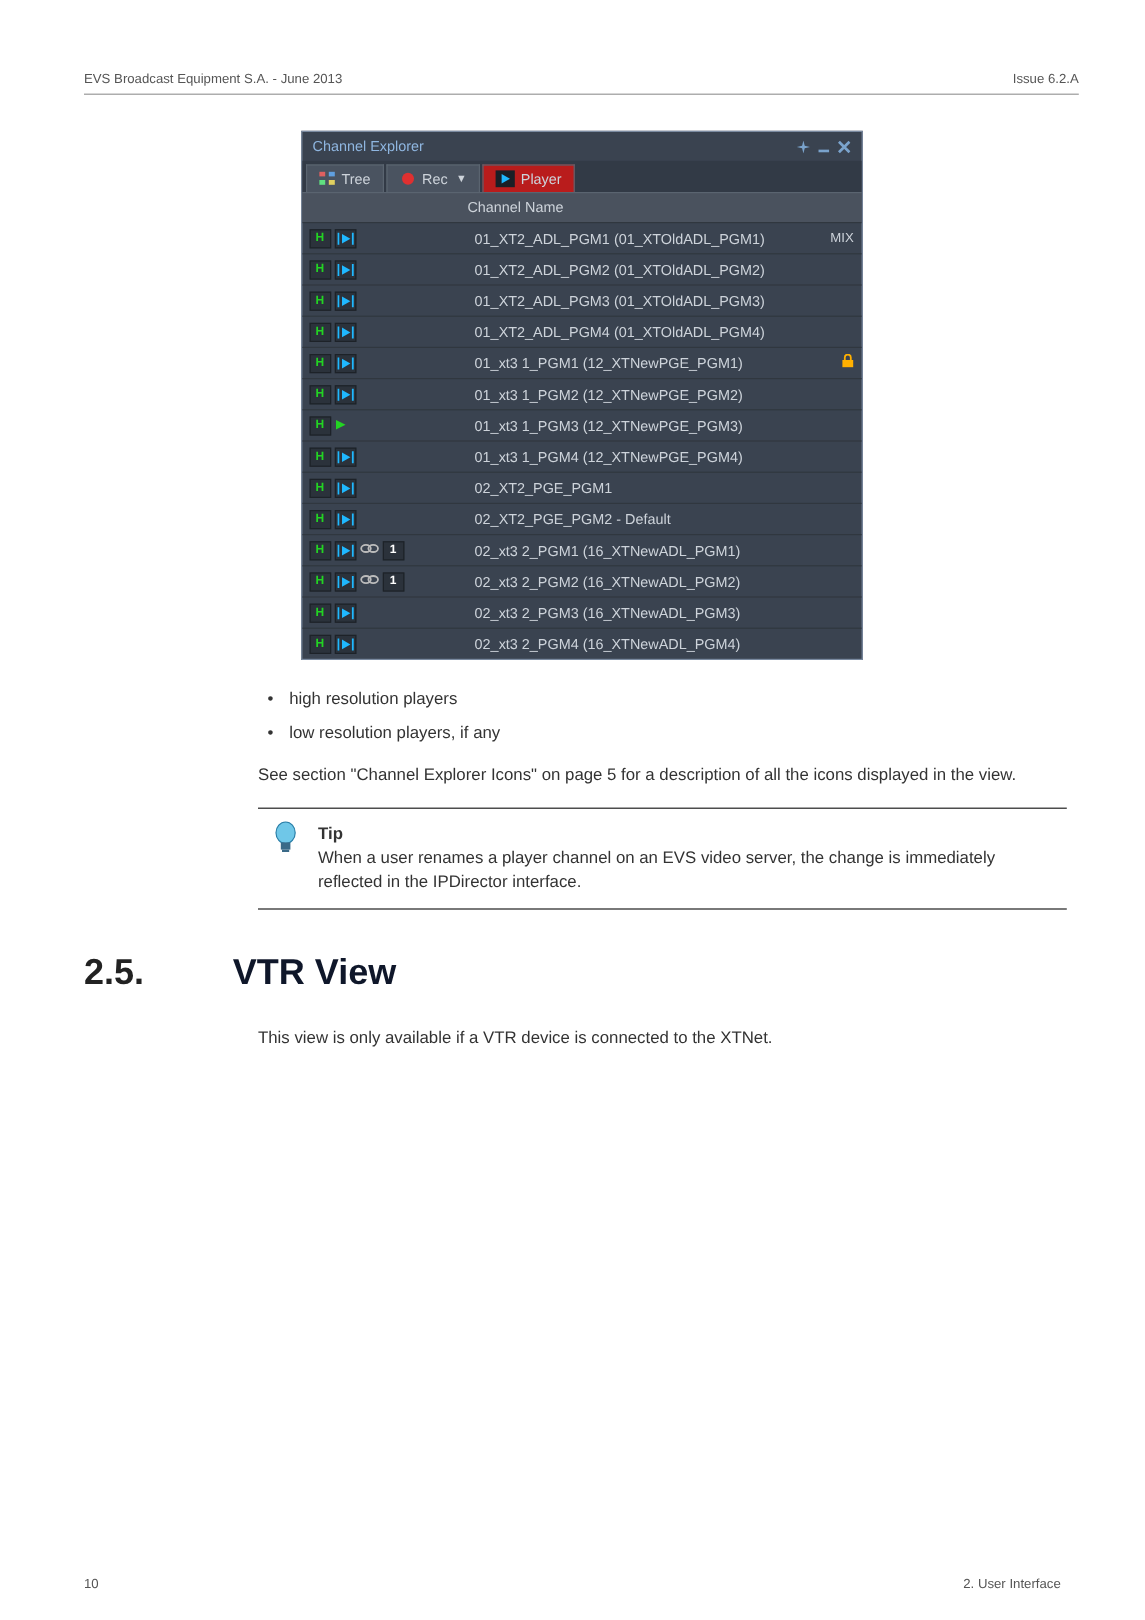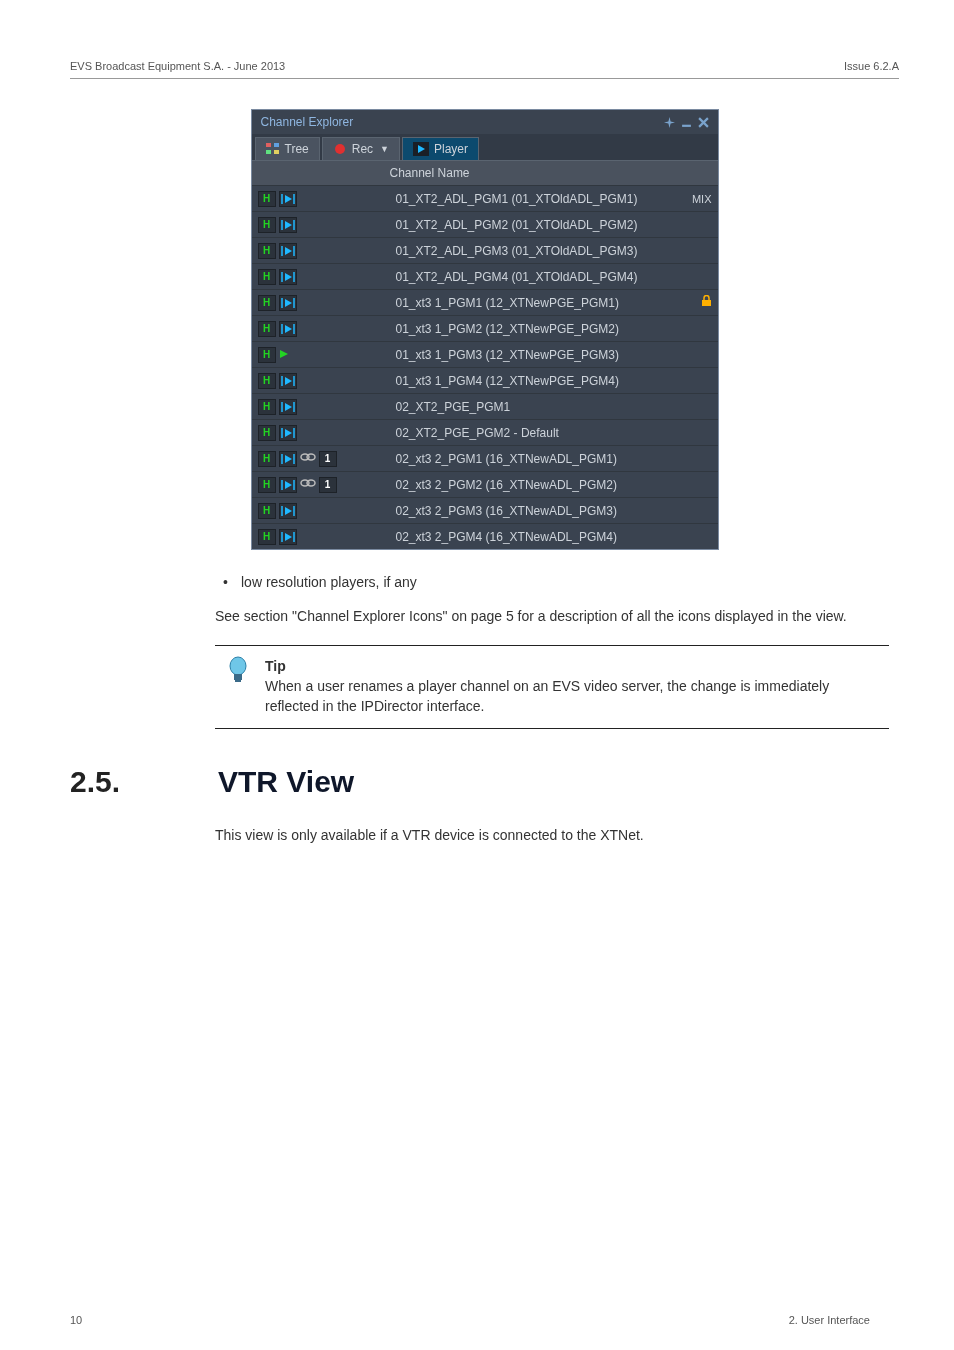--- a/index.html
+++ b/index.html
@@ -6,21 +6,21 @@
   body { font-family: Arial, Helvetica, sans-serif; background: #fff; width: 954px; height: 1350px; position: relative; color: #333; }
   .page { padding: 60px 55px 30px 70px; }
   .header { display: flex; justify-content: space-between; font-size: 11px; color: #555; padding-bottom: 6px; border-bottom: 1px solid #999; margin-bottom: 30px; }
   .panel-wrap { display: flex; justify-content: center; margin-bottom: 22px; }
   .panel { width: 468px; border: 1px solid #7a8aa0; background: #3a4350; font-size: 12px; color: #cdd3da; }
   .panel-title { padding: 5px 9px; color: #8fb6e0; font-size: 12px; display: flex; justify-content: space-between; align-items: center; }
   .panel-title-icons { display: flex; gap: 6px; align-items: center; }
   .wc-icon { display: inline-block; width: 11px; height: 11px; }
   .tabs { display: flex; background: #323a46; padding: 3px 3px 0 3px; gap: 2px; align-items: flex-end; }
   .tab { padding: 4px 10px; font-size: 12px; display: flex; align-items: center; gap: 5px; color: #cdd3da; background: #4a5360; border: 1px solid #5a6470; border-bottom: none; }
-  .tab.active { background: #0c4a6e; }
+  .tab.active { background: #b91c1c; }
   .tab-icon { display: inline-flex; width: 14px; height: 12px; align-items: center; justify-content: center; }
   .colhead { background: #4a525e; padding: 5px 8px; color: #cdd3da; font-size: 12px; border-top: 1px solid #5a6470; }
   .colhead-spacer { display: inline-block; width: 130px; }
   .row { display: flex; align-items: center; padding: 4px 6px; border-top: 1px solid #30373f; min-height: 26px; }
   .row-icons { width: 138px; display: flex; align-items: center; gap: 3px; }
   .ic { display: inline-flex; align-items: center; justify-content: center; width: 18px; height: 16px; background: #2b323b; border: 1px solid #1d2228; font-size: 10px; font-weight: bold; }
   .ic-h { color: #23d423; }
   .ic-play { color: #1fb8ff; }
   .ic-playtri { color: #23d423; width: 12px; background: transparent; border: none; }
   .ic-link { color: #bbb; background: transparent; border: none; width: 16px; }
@@ -29,24 +29,24 @@
   .suffix { color: #cdd3da; margin-left: 4px; font-size: 11px; }
   .lock { color: #ffb000; margin-left: 6px; }
   .body-text { font-size: 14px; color: #333; margin-left: 145px; margin-right: 10px; }
   .para { margin-bottom: 12px; line-height: 1.45; }
   .bullets { list-style: none; margin: 0 0 14px 0; }
   .bullets li { margin-bottom: 8px; padding-left: 26px; position: relative; line-height: 1.45; }
   .bullets li::before { content: "•"; position: absolute; left: 8px; }
   .tipbox { border-top: 1.5px solid #222; border-bottom: 1.5px solid #222; padding: 10px 6px 12px 50px; position: relative; margin: 18px 0 36px 0; line-height: 1.45; }
   .tipbox .tip-label { font-weight: bold; }
   .tip-icon { position: absolute; left: 12px; top: 10px; width: 22px; height: 30px; }
-  .sec-row { display: flex; align-items: flex-end; gap: 48px; margin-bottom: 26px; }
+  .sec-row { display: flex; align-items: flex-end; gap: 24px; margin-bottom: 26px; }
   .sec-num { font-size: 30px; font-weight: bold; color: #222; width: 100px; }
   .sec-title { font-size: 30px; font-weight: bold; color: #0f172a; }
-  .footer { position: absolute; bottom: 24px; left: 70px; right: 84px; display: flex; justify-content: space-between; font-size: 11px; color: #555; }
+  .footer { position: absolute; bottom: 24px; left: 70px; right: 70px; display: flex; justify-content: space-between; font-size: 11px; color: #555; }
   .tree-icon-svg { width: 14px; height: 12px; }
   .rec-dot { width: 10px; height: 10px; border-radius: 50%; background: #e03030; display: inline-block; }
   .rec-arrow { color: #cdd3da; font-size: 9px; margin-left: 2px; }
   .player-iconbox { width: 16px; height: 14px; background: #1a1f26; display: inline-flex; align-items: center; justify-content: center; }
 </style>
 </head>
 <body>
 
 <div class="page">
   <div class="header">
@@ -284,20 +284,21 @@
               </span>
             </div>
             <span class="ch-name">02_xt3 2_PGM4 (16_XTNewADL_PGM4)</span>
           </div>
         </div>
     </div>
   </div>
 
   <div class="body-text">
     <ul class="bullets">
+      <li>high resolution players</li>
       <li>low resolution players, if any</li>
     </ul>
     <p class="para">See section "Channel Explorer Icons" on page 5 for a description of all the icons displayed in the view.</p>
 
     <div class="tipbox">
       <svg class="tip-icon" viewBox="0 0 22 30">
         <ellipse cx="11" cy="10" rx="8" ry="9" fill="#6fc7e8" stroke="#2a7fa8" stroke-width="1"></ellipse>
         <rect x="7" y="18" width="8" height="6" fill="#3a6a88"></rect>
         <rect x="8" y="24" width="6" height="2" fill="#3a6a88"></rect>
       </svg>

